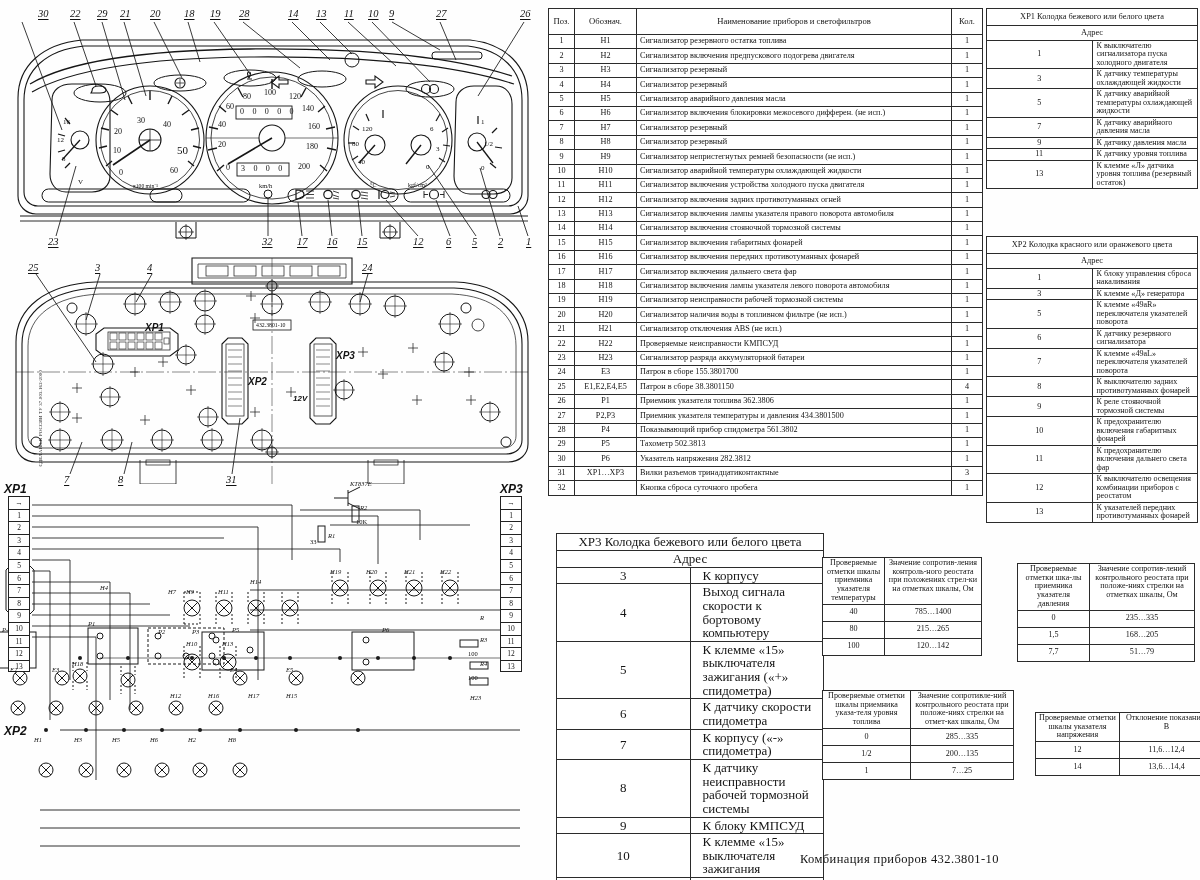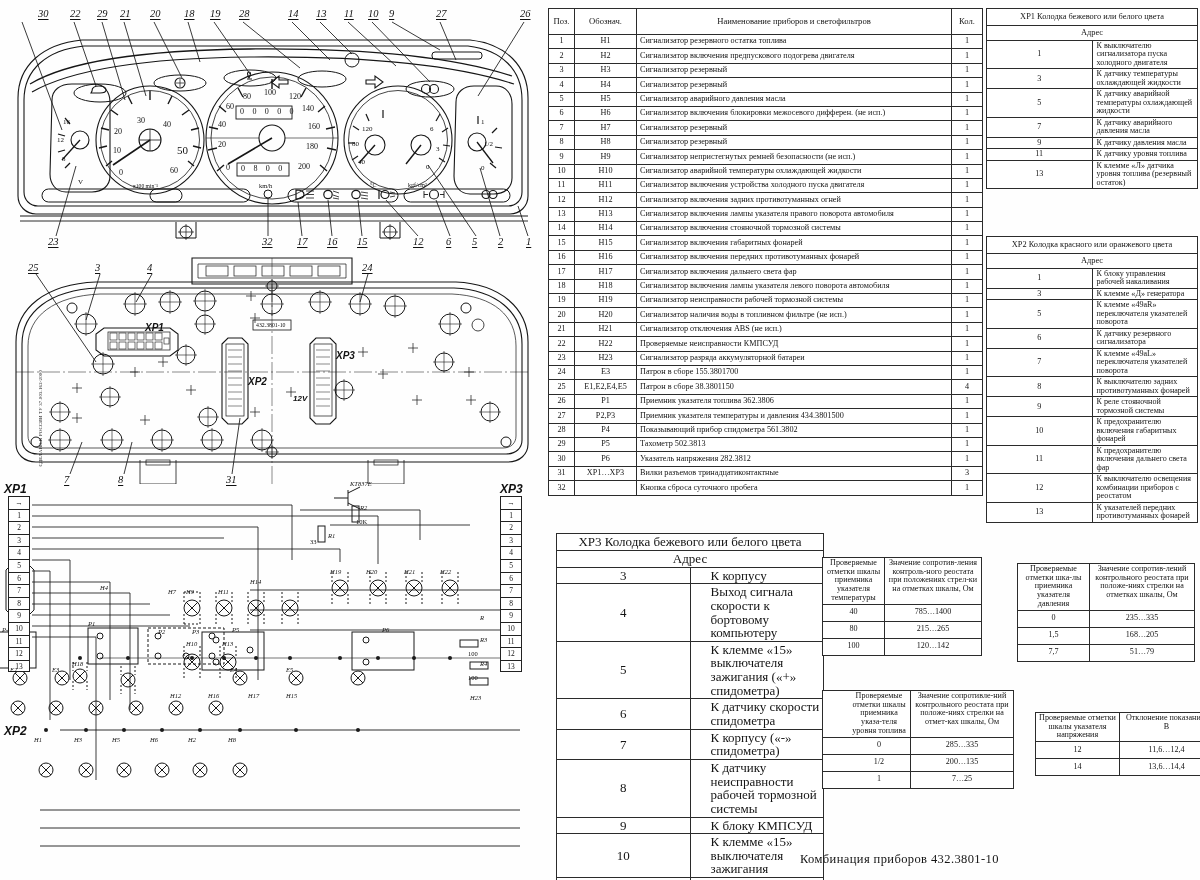--- a/index.html
+++ b/index.html
@@ -45,34 +45,34 @@
   .conn-tbl td.adr { padding-left: 4px; }
 
   #xp1-table { position: absolute; left: 986px; top: 8px; }
   #xp2-table { position: absolute; left: 986px; top: 236px; }
 
   
   #xp3-table { position: absolute; left: 556px; top: 533px; width: 268px; font-size: 13px; }
   #xp3-table .title td { text-align: center; height: 17px; }
   #xp3-table .sub td { text-align: center; height: 15px; }
   #xp3-table td.num { width: 16px; text-align: center; }
-  #xp3-table td.adr { padding-left: 20px; height: 16.5px; }
+  #xp3-table td.adr { padding-left: 12px; height: 16.5px; }
 
   
   .meas { font-size: 8.1px; }
   .meas td { padding: 1.5px 2px; }
   .meas .hd td { text-align: center; vertical-align: top; line-height: 1.08; }
   .meas .dv td { text-align: center; height: 17px; }
 
   #meas-temp { position: absolute; left: 822px; top: 557px; width: 160px; }
   #meas-temp td:first-child { width: 62px; }
   #meas-press { position: absolute; left: 1017px; top: 563px; width: 178px; }
   #meas-press td:first-child { width: 72px; }
   #meas-fuel { position: absolute; left: 822px; top: 690px; width: 192px; }
-  #meas-fuel td:first-child { width: 88px; padding-left: 28px; }
+  #meas-fuel td:first-child { width: 88px; }
   #meas-volt { position: absolute; left: 1035px; top: 712px; width: 179px; }
   #meas-volt td:first-child { width: 84px; }
 
   
   #caption {
     position: absolute; left: 800px; top: 852px;
     font-size: 12.5px; letter-spacing: .4px;
   }
 
   
@@ -360,21 +360,21 @@
     <div class="tiny" style="left:62px;top:155px;font-size:7px;">8</div>
     <div class="tiny" style="left:57px;top:136px;font-size:7px;">12</div>
     <div class="tiny" style="left:63px;top:118px;font-size:7px;">16</div>
     <div class="tiny" style="left:78px;top:178px;font-size:7px;">V</div>
 
     <div class="tiny" style="left:481px;top:118px;font-size:7px;">1</div>
     <div class="tiny" style="left:484px;top:140px;font-size:7px;">1/2</div>
     <div class="tiny" style="left:481px;top:164px;font-size:7px;">0</div>
 
     <div class="tiny" style="left:240px;top:107px;font-size:8px;letter-spacing:3.2px;">0 0 0 0 0</div>
-    <div class="tiny" style="left:241px;top:164px;font-size:8px;letter-spacing:3.2px;">0 8 0 0</div>
+    <div class="tiny" style="left:241px;top:164px;font-size:8px;letter-spacing:3.2px;">3 0 0 0</div>
 
     <div class="callout" style="left:38px;top:8px;">30</div>
     <div class="callout" style="left:70px;top:8px;">22</div>
     <div class="callout" style="left:97px;top:8px;">29</div>
     <div class="callout" style="left:120px;top:8px;">21</div>
     <div class="callout" style="left:150px;top:8px;">20</div>
     <div class="callout" style="left:184px;top:8px;">18</div>
     <div class="callout" style="left:210px;top:8px;">19</div>
     <div class="callout" style="left:239px;top:8px;">28</div>
     <div class="callout" style="left:288px;top:8px;">14</div>
@@ -1124,21 +1124,21 @@
       <tr class="title">
           <td colspan="2">XP2 Колодка красного или оранжевого цвета</td>
         </tr>
       <tr class="sub">
           <td colspan="2">Адрес</td>
         </tr>
     </tbody>
     <tbody id="xp2-body">
         <tr>
           <td class="num">1</td>
-          <td class="adr">К блоку управления рабочей накаливания</td>
+          <td class="adr">К блоку управления сброса накаливания</td>
         </tr>
         <tr>
           <td class="num">3</td>
           <td class="adr">К клемме «Д» генератора</td>
         </tr>
         <tr>
           <td class="num">5</td>
           <td class="adr">К клемме «49aR» переключателя указателей поворота</td>
         </tr>
         <tr>

